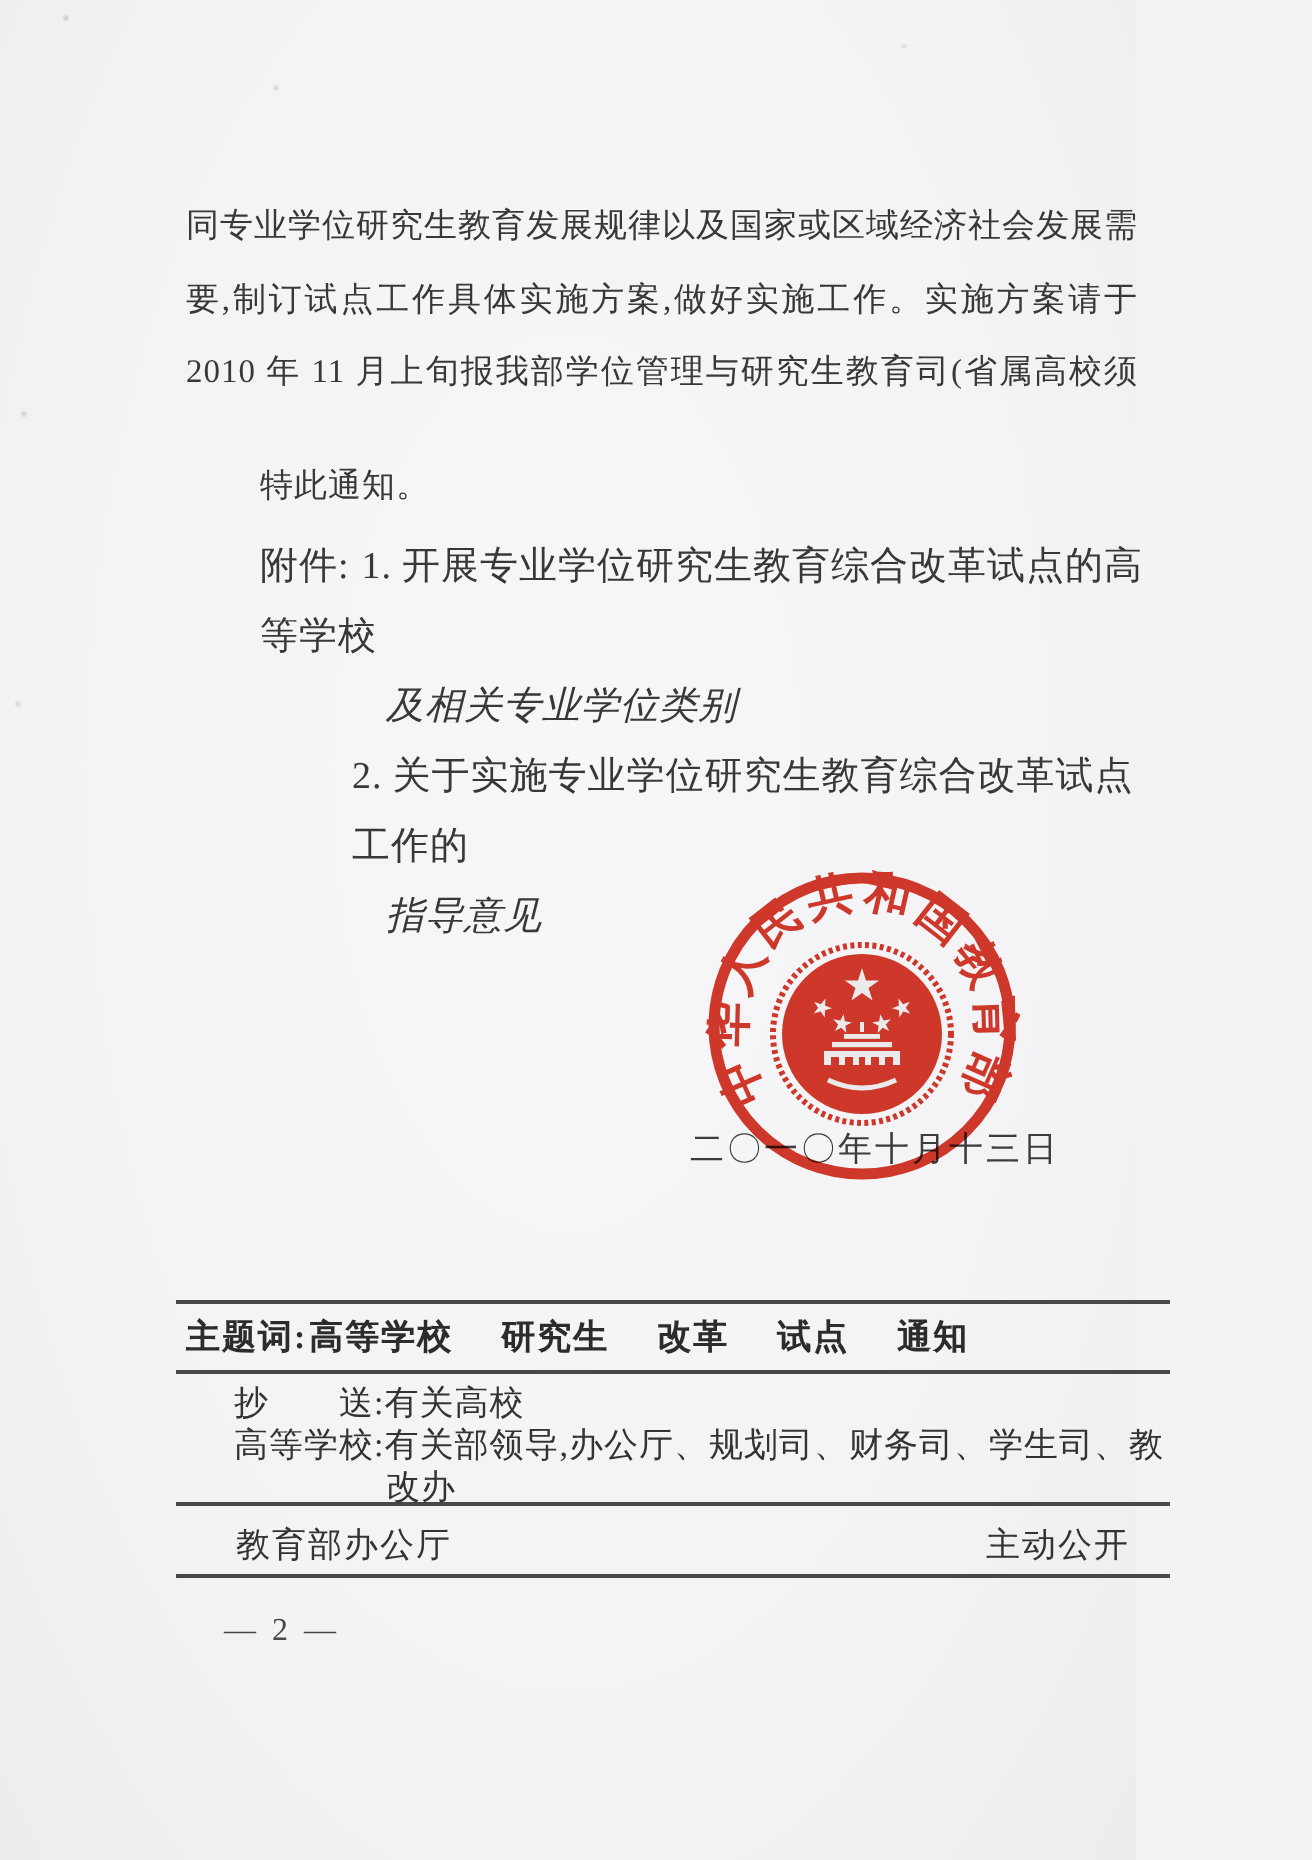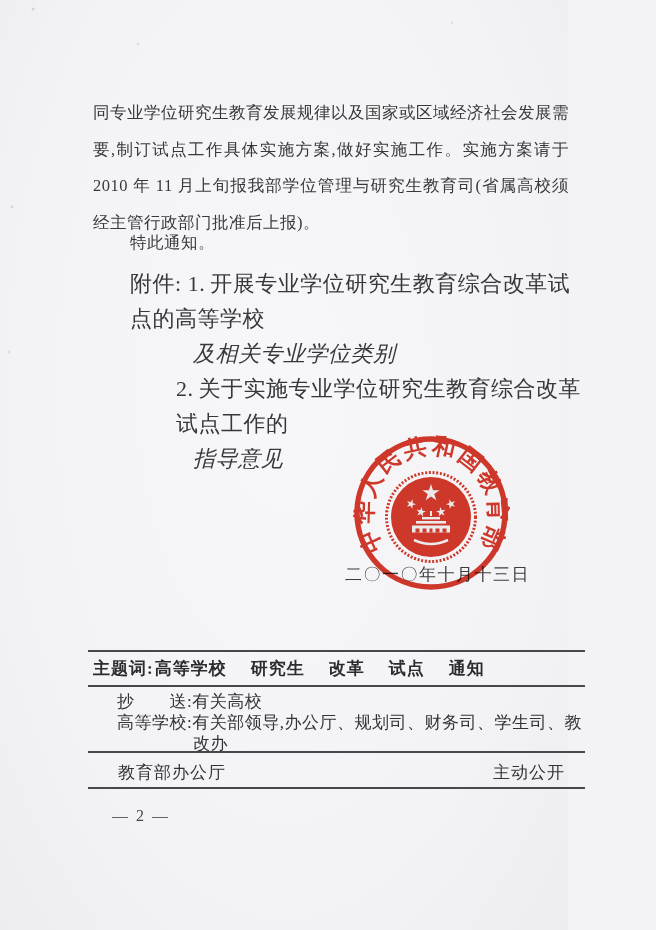--- a/index.html
+++ b/index.html
@@ -26,21 +26,21 @@
     font-size:16.5px;line-height:36.6px;color:#38383a;
     letter-spacing:.5px;
   }
   .jline{text-align:justify;text-align-last:justify;}
   .notice{
     position:absolute;left:130px;top:233px;
     font-size:16.5px;line-height:20px;color:#38383a;letter-spacing:.5px;
   }
   .attachments{
     position:absolute;left:93px;top:266px;width:490px;
-    font-size:22px;line-height:35px;color:#38383a;letter-spacing:.5px;
+    font-size:19px;line-height:35px;color:#38383a;letter-spacing:.5px;
   }
   .att-row1{padding-left:37px;}
   .att-no{margin-left:6px;}
   .att-cont{padding-left:100px;font-style:italic;}
   .att-row2{padding-left:83px;}
   .att-text{margin-left:5px;}
   .date-line{
     position:absolute;left:345px;top:563px;
     font-size:17px;letter-spacing:1.5px;color:#3c3c3e;
   }
@@ -79,21 +79,20 @@
 </style>
 </head>
 <body>
 
 <div class="page">
 
   <div class="para">
     <div class="jline">同专业学位研究生教育发展规律以及国家或区域经济社会发展需</div>
     <div class="jline">要,制订试点工作具体实施方案,做好实施工作。实施方案请于</div>
     <div class="jline">2010 年 11 月上旬报我部学位管理与研究生教育司(省属高校须</div>
-    <div>经主管行政部门批准后上报)。</div>
   </div>
 
   <div class="notice">特此通知。</div>
 
   <div class="attachments">
     <div class="att-row1">
       <span>附件:</span><span class="att-no">1.</span><span class="att-text">开展专业学位研究生教育综合改革试点的高等学校</span>
     </div>
     <div class="att-cont">及相关专业学位类别</div>
     <div class="att-row2">

